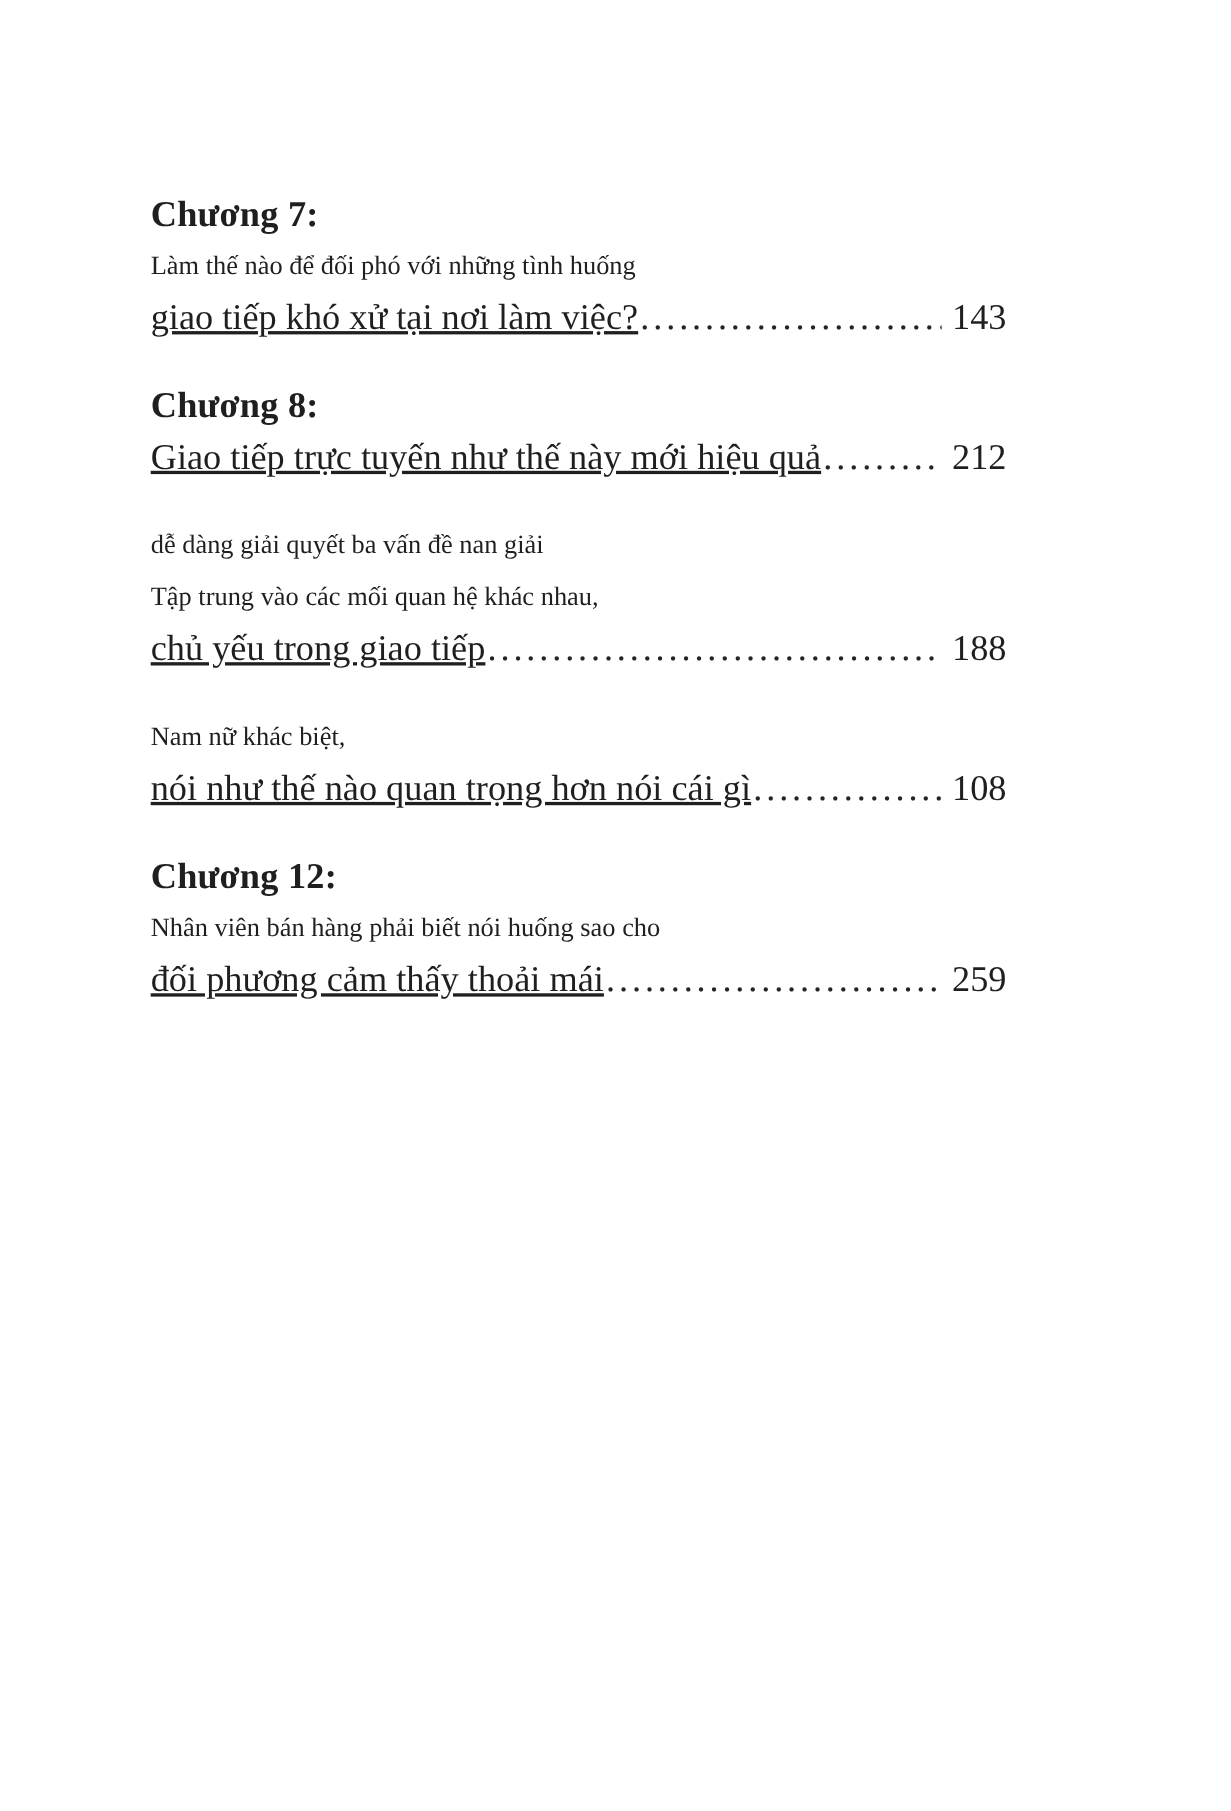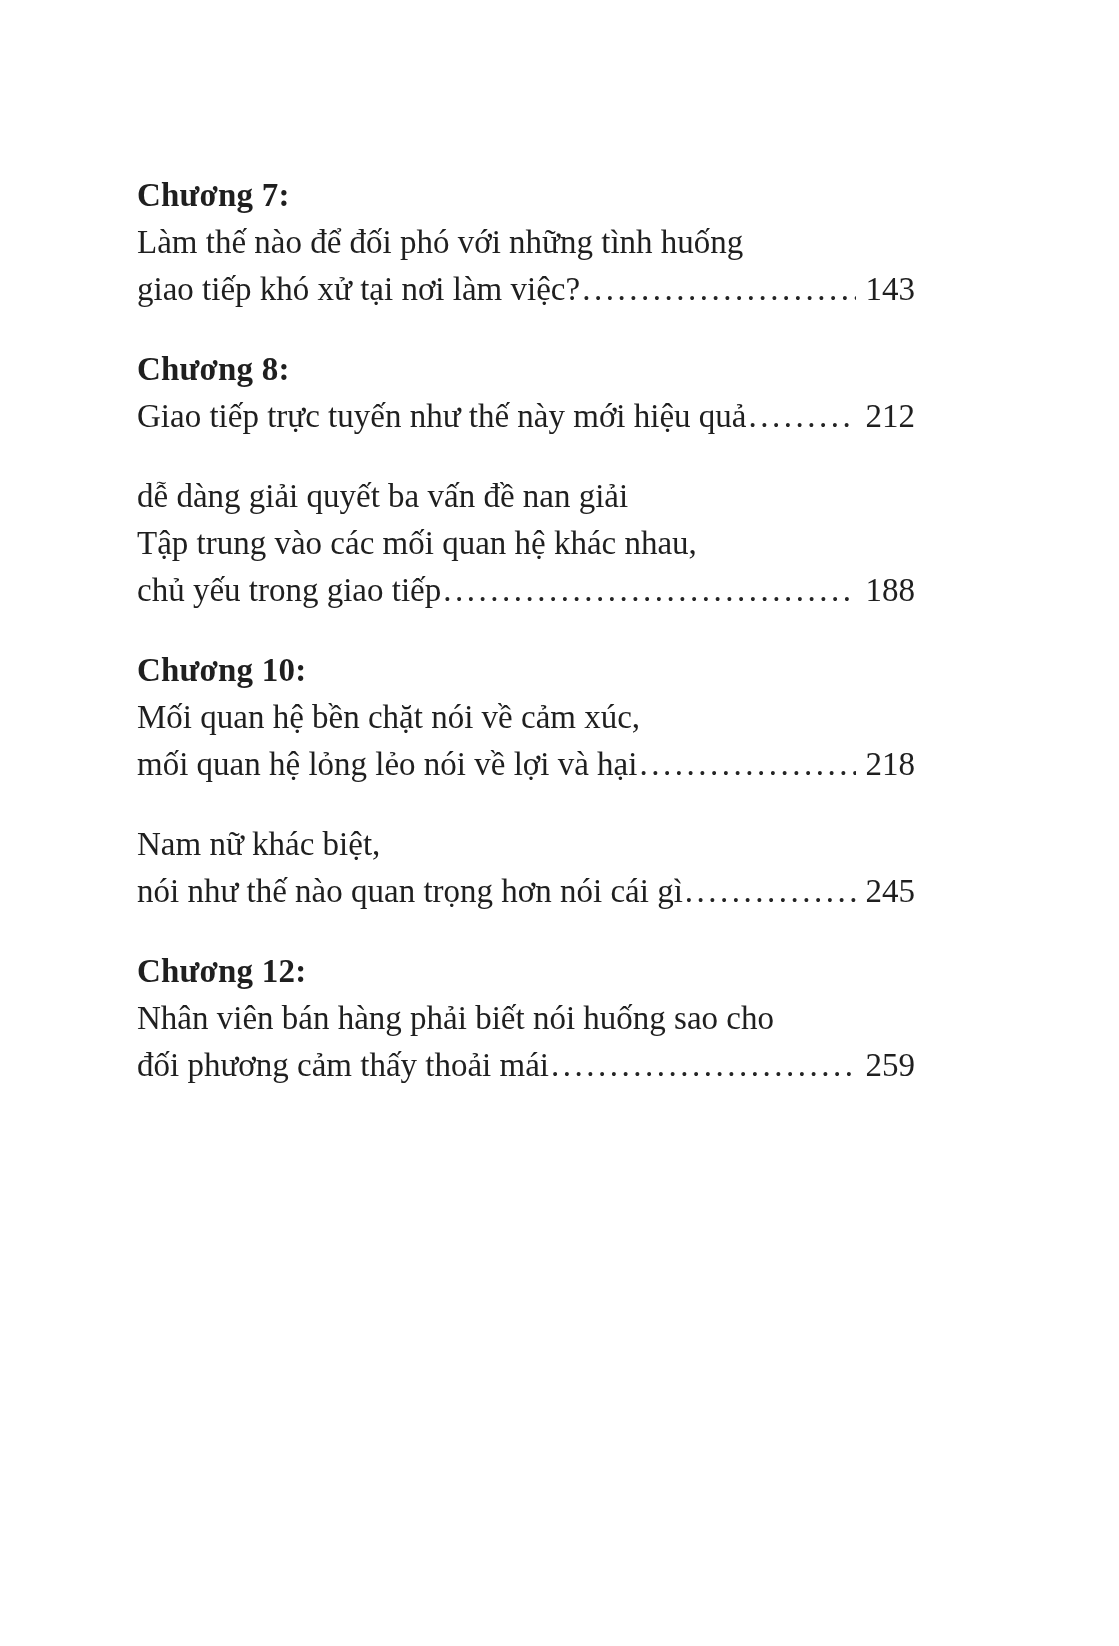--- a/index.html
+++ b/index.html
@@ -22,32 +22,33 @@
   .toc-entry {
     margin-bottom: 33px;
   }
   .chapter-heading {
     font-weight: bold;
     font-size: 33px;
     line-height: 47px;
     letter-spacing: 0.2px;
   }
   .toc-line {
-    font-size: 33px;
+    font-size: 24px;
     line-height: 47px;
   }
   .leader-row {
     display: flex;
     align-items: baseline;
     font-size: 33px;
     line-height: 47px;
   }
   .leader-text {
     flex: 0 0 auto;
     white-space: nowrap;
+    text-decoration: underline;
   }
   .dot-leader {
     flex: 1 1 auto;
     overflow: hidden;
     white-space: nowrap;
     margin: 0 2px;
     color: #242424;
   }
   .dot-leader::after {
     content: "...................................................................................................................................";
@@ -93,40 +94,29 @@
           <div class="toc-line">dễ dàng giải quyết ba vấn đề nan giải</div>
           <div class="toc-line">Tập trung vào các mối quan hệ khác nhau,</div>
         </div>
     <div class="leader-row">
       <span class="leader-text">chủ yếu trong giao tiếp</span>
       <span class="dot-leader"></span>
       <span class="page-number">188</span>
     </div>
   </div>
 
-  <div class="toc-entry">
-    <div class="chapter-heading">Chương 10:</div>
-    <div>
-          <div class="toc-line">Mối quan hệ bền chặt nói về cảm xúc,</div>
-        </div>
-    <div class="leader-row">
-      <span class="leader-text">mối quan hệ lỏng lẻo nói về lợi và hại</span>
-      <span class="dot-leader"></span>
-      <span class="page-number">218</span>
-    </div>
-  </div>
 
   <div class="toc-entry">
     <div>
           <div class="toc-line">Nam nữ khác biệt,</div>
         </div>
     <div class="leader-row">
       <span class="leader-text">nói như thế nào quan trọng hơn nói cái gì</span>
       <span class="dot-leader"></span>
-      <span class="page-number">245</span>
+      <span class="page-number">108</span>
     </div>
   </div>
 
   <div class="toc-entry">
     <div class="chapter-heading">Chương 12:</div>
     <div>
           <div class="toc-line">Nhân viên bán hàng phải biết nói huống sao cho</div>
         </div>
     <div class="leader-row">
       <span class="leader-text">đối phương cảm thấy thoải mái</span>

